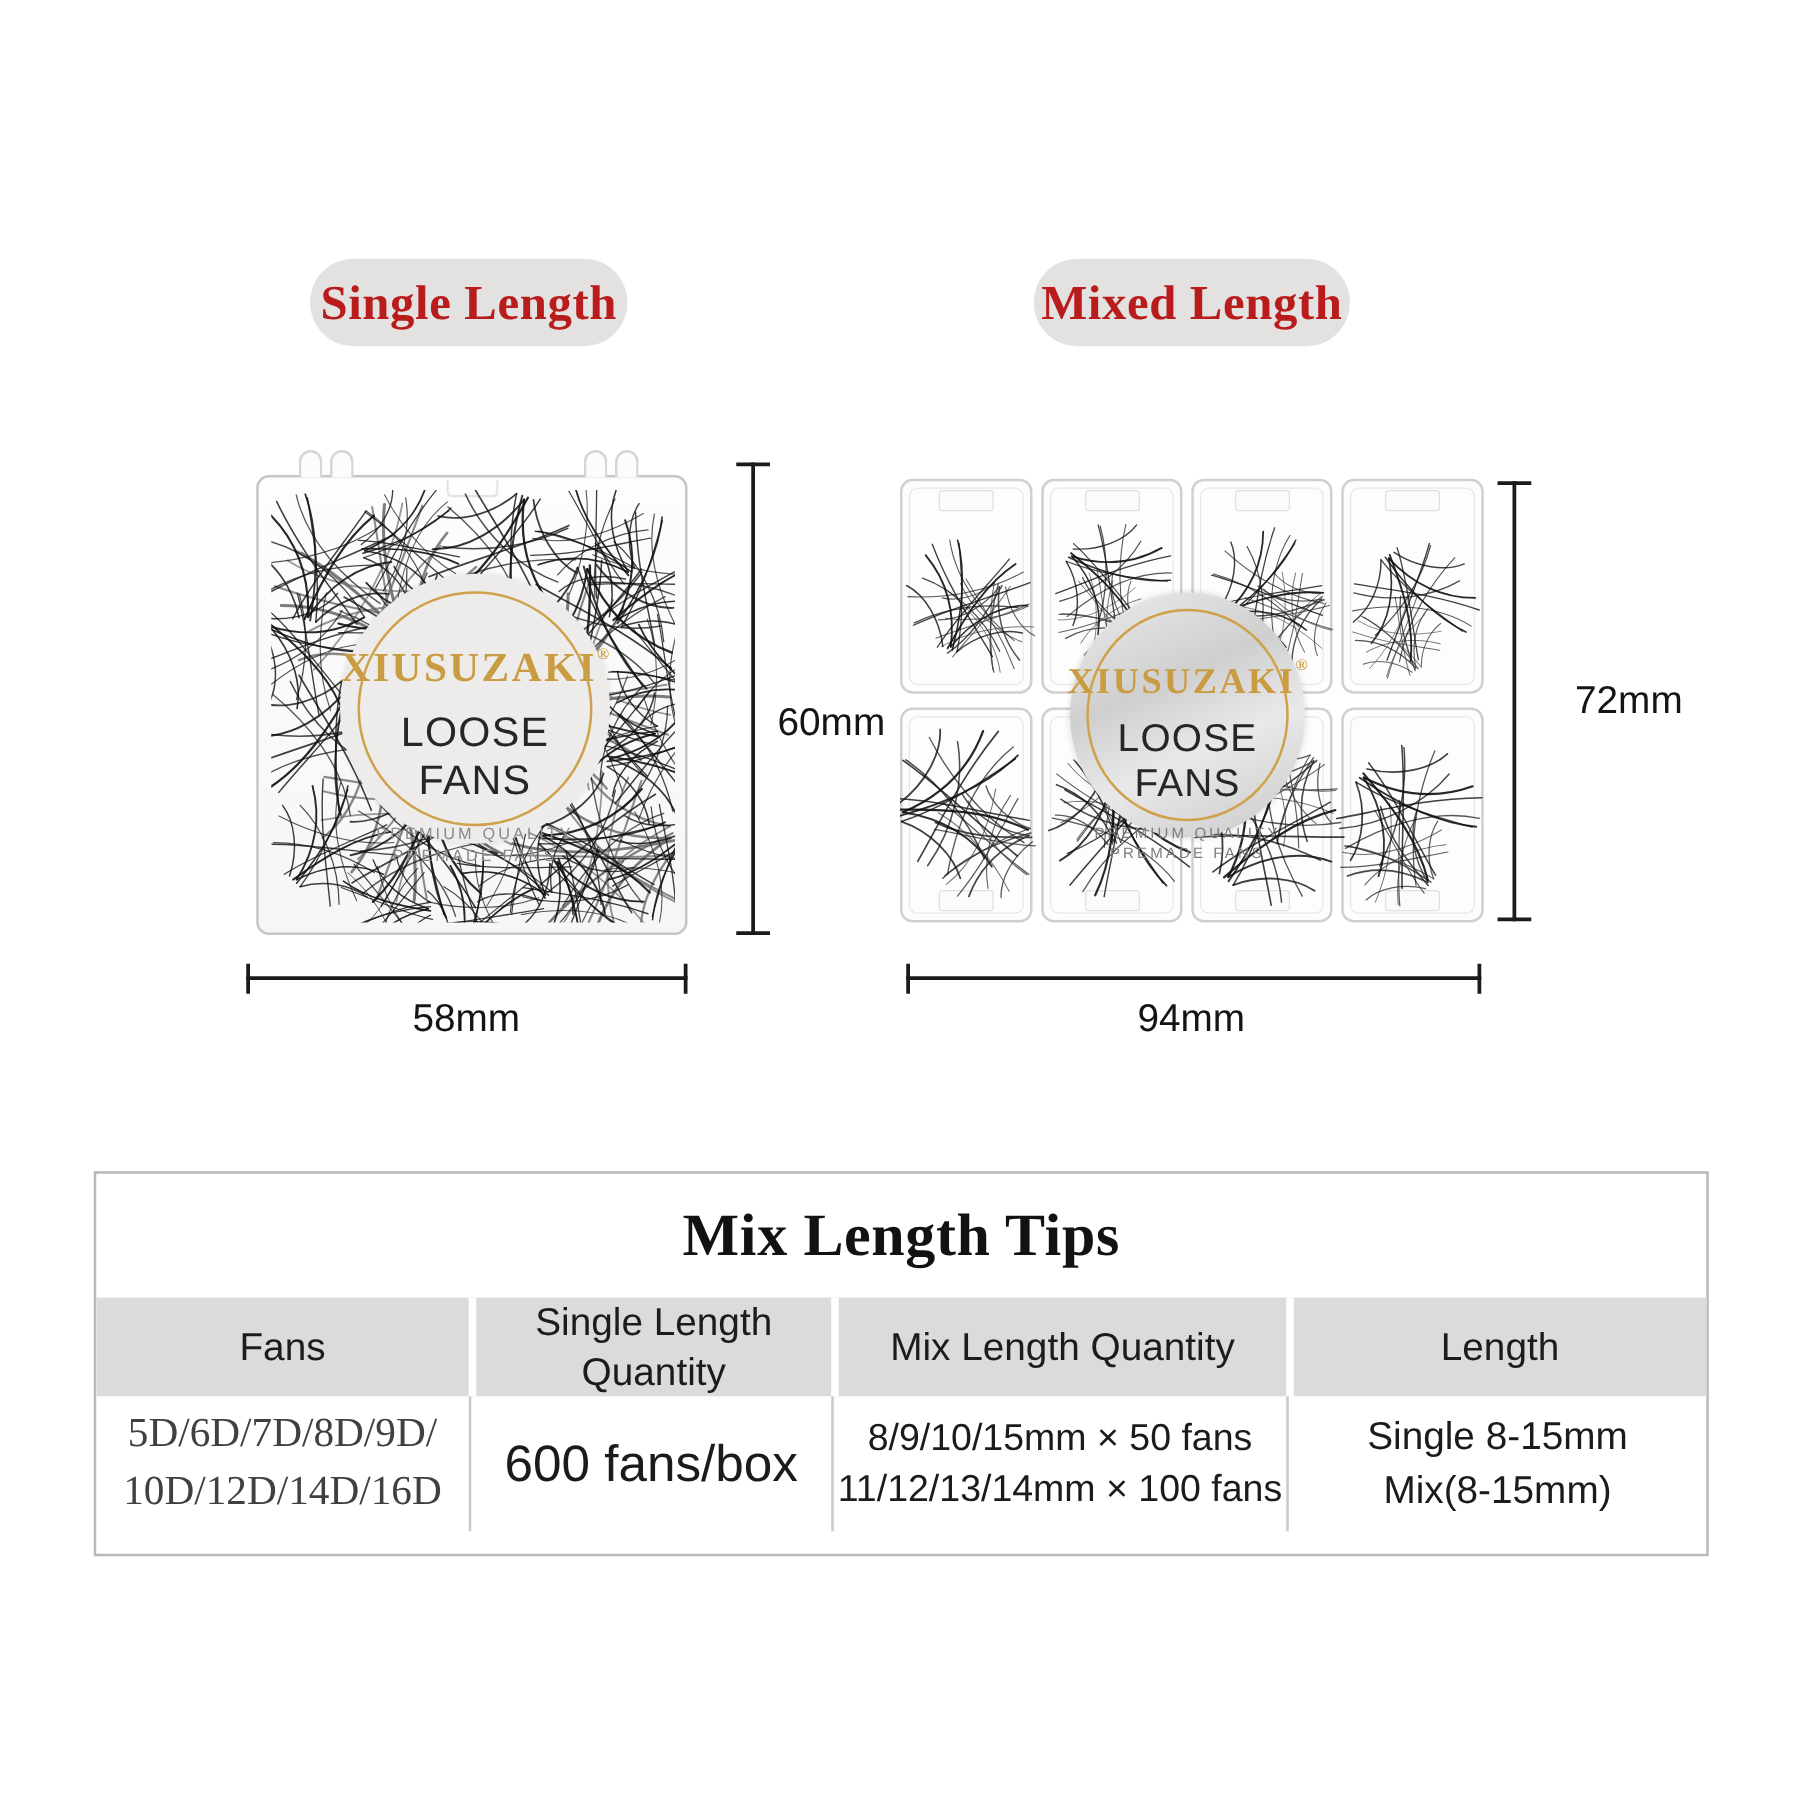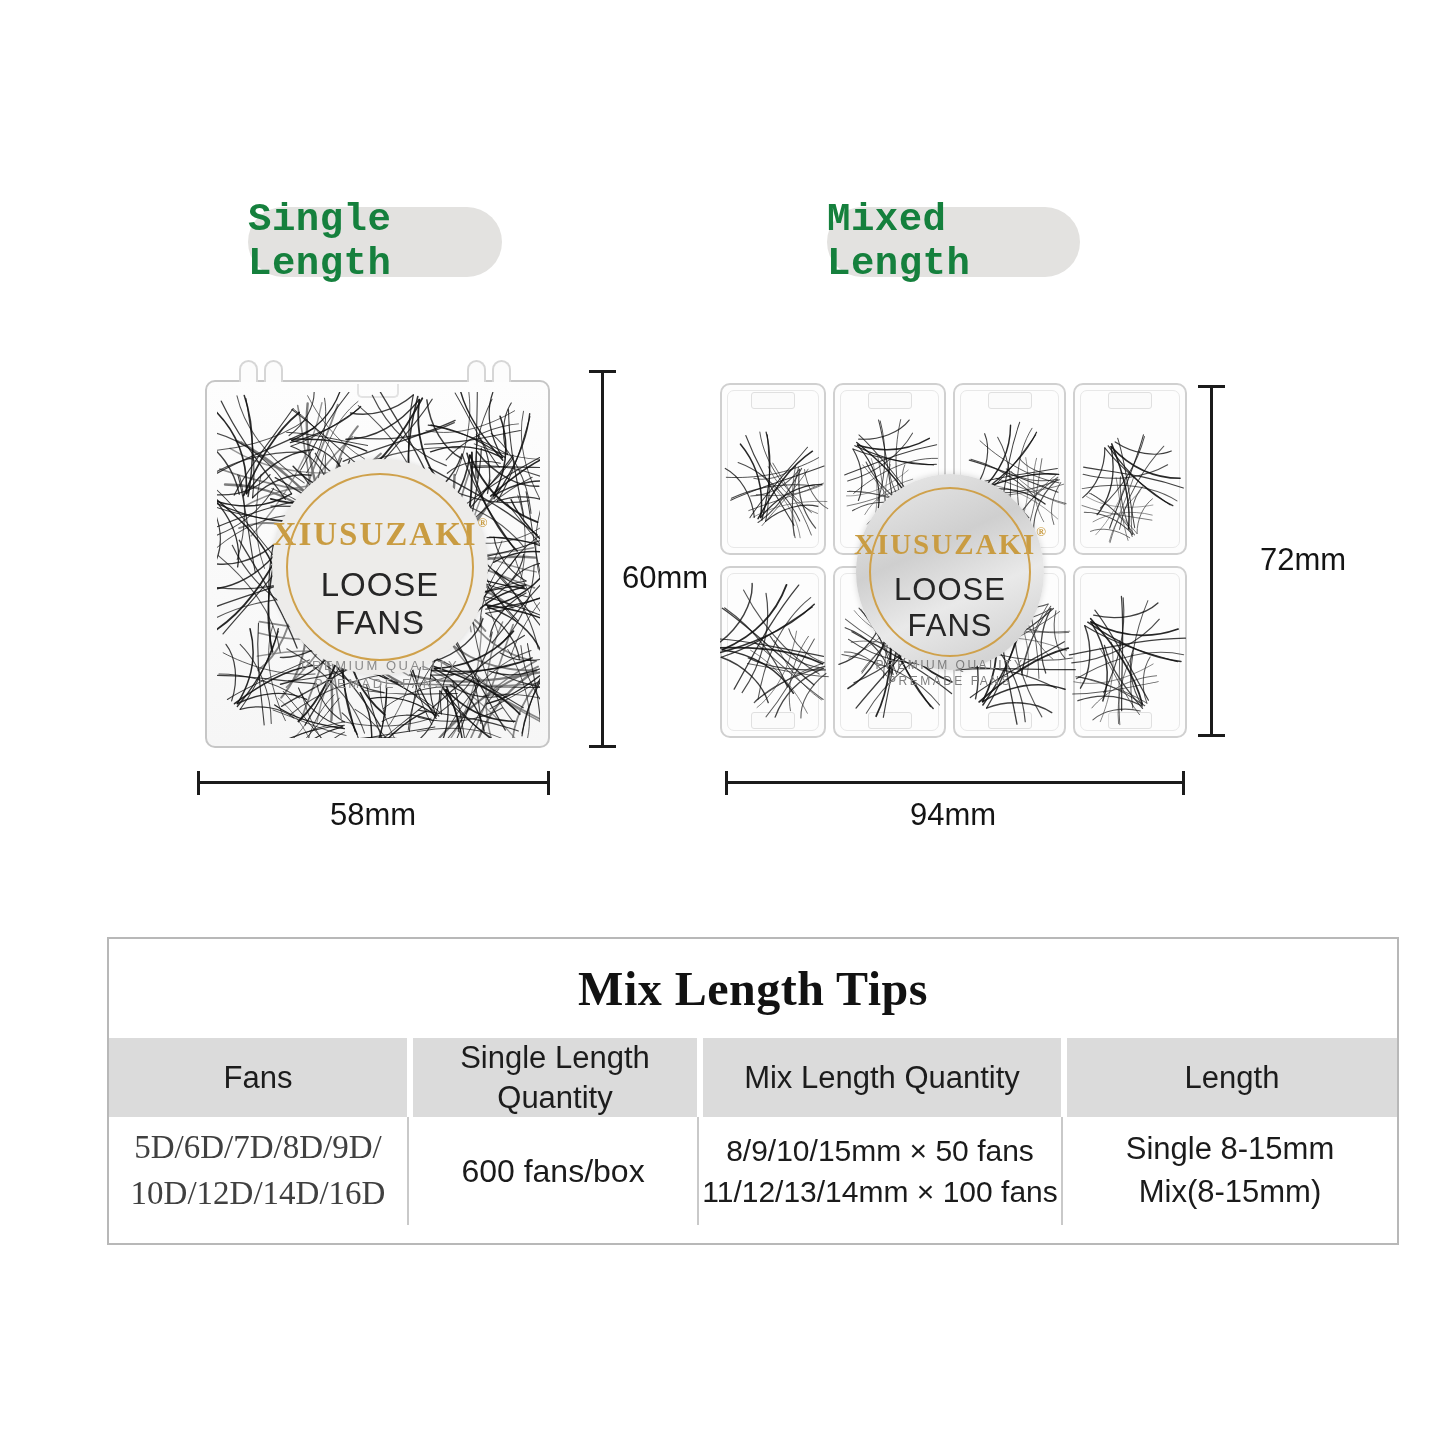--- a/index.html
+++ b/index.html
@@ -2,21 +2,21 @@
 <html><head>
 <meta charset="utf-8">
 <style>
   html,body{margin:0;padding:0;background:#ffffff;}
   body{width:1445px;height:1445px;font-family:"Liberation Sans",sans-serif;color:#1b1b1b;}
   .canvas{position:relative;width:1445px;height:1445px;background:#fff;overflow:hidden;}
 
   
   .pill{position:absolute;height:70px;border-radius:35px;background:#e3e2e0;
         display:flex;align-items:center;justify-content:center;
-        font-family:Liberation Mono, monospace;font-weight:bold;font-size:39px;color:#15803d;letter-spacing:.5px;}
+        font-family:Liberation Serif, serif;font-weight:bold;font-size:39px;color:#b91c1c;letter-spacing:.5px;}
   .pill.single{left:248px;top:207px;width:254px;}
   .pill.mixed{left:827px;top:207px;width:253px;}
 
   
   .box-single{position:absolute;left:205px;top:380px;width:345px;height:368px;
               border:2px solid #c6c6c6;border-radius:10px;background:linear-gradient(#fdfdfd,#f6f6f6);box-sizing:border-box;}
   .hinge{position:absolute;top:-22px;display:flex;gap:6px;}
   .hinge.h1{left:32px;} .hinge.h2{left:260px;}
   .hinge span{display:block;width:19px;height:22px;border:2px solid #d6d6d6;border-bottom:none;
               border-radius:10px 10px 0 0;background:#fcfcfc;box-sizing:border-box;}
@@ -55,33 +55,33 @@
 
   
   .dim{position:absolute;background:#1b1b1b;}
   .dim.v{width:3px;} .dim.h{height:3px;}
   .cap{position:absolute;background:#1b1b1b;}
   .cap.h{width:27px;height:3px;} .cap.v{width:3px;height:24px;}
   .dim-label{position:absolute;font-size:31px;color:#141414;}
 
   
   .spec-table{position:absolute;left:75px;top:937px;width:1292px;height:308px;
-              border:2px solid #b8b8b8;box-sizing:border-box;background:#fff;margin-left:32px;}
+              border:2px solid #b8b8b8;box-sizing:border-box;background:#fff;}
   .t-title{height:99px;display:flex;align-items:center;justify-content:center;
            font-family:"Liberation Serif",serif;font-weight:bold;font-size:48px;color:#121212;letter-spacing:.5px;}
   .t-head{height:79px;display:grid;grid-template-columns:298px 290px 364px 336px;background:#fff;}
   .t-head .hc{background:#dbdbdb;display:flex;align-items:center;justify-content:center;text-align:center;
               font-size:31px;line-height:1.28;color:#1c1c1c;box-sizing:border-box;padding:0 24px;}
   .t-head .hc + .hc{border-left:6px solid #ffffff;}
   .t-body{height:108px;display:grid;grid-template-columns:298px 290px 364px 336px;}
   .t-body .dc{display:flex;flex-direction:column;align-items:center;justify-content:center;text-align:center;
               box-sizing:border-box;line-height:1.38;}
   .t-body .dc + .dc{border-left:2px solid #c9c9c9;}
   .dc.fans{font-family:"Liberation Serif",serif;font-size:33px;color:#404040;}
-  .dc.qty{font-size:32px;}
+  .dc.qty{font-size:41px;}
   .dc.mixqty{font-size:30px;}
   .dc.len{font-size:31px;}
 </style>
 </head>
 <body>
 
 <div class="canvas">
 
   <svg width="0" height="0" style="position:absolute">
     <defs>

